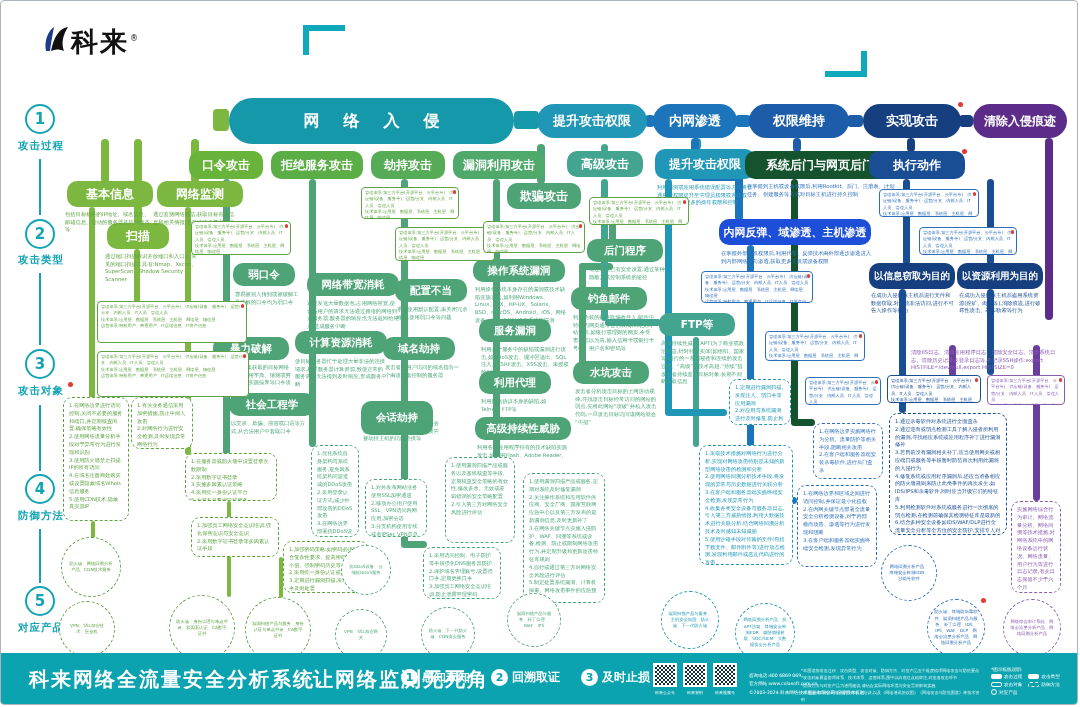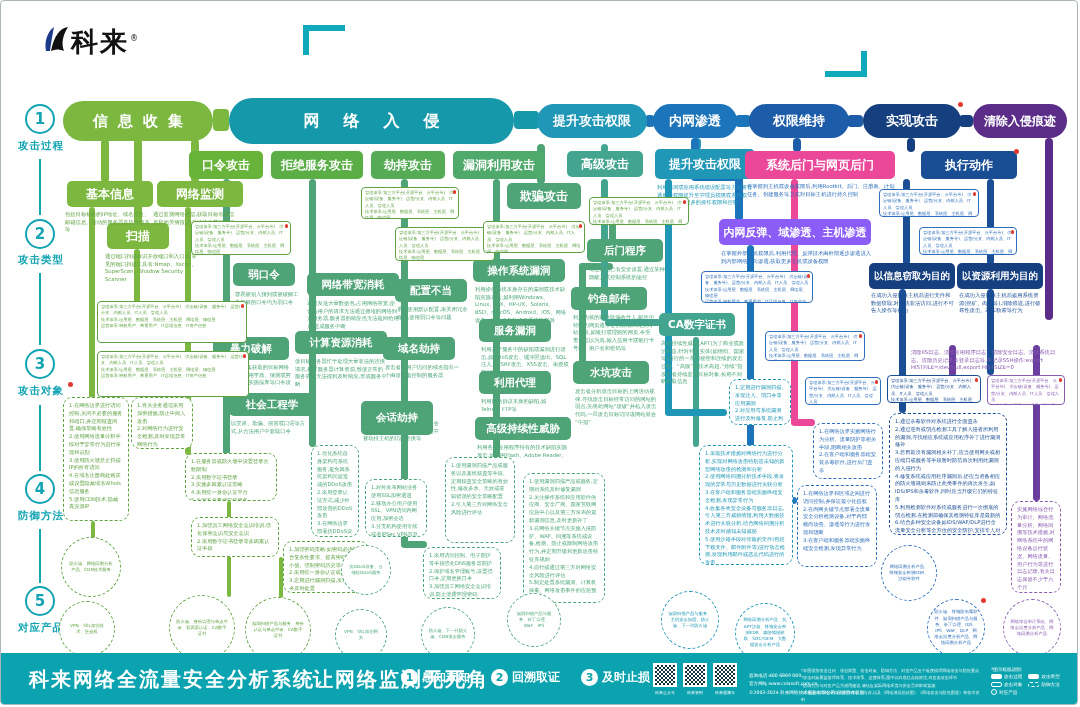--- a/index.html
+++ b/index.html
@@ -10,33 +10,33 @@
 .logo-t{font-size:27px;font-weight:900;color:#121212;letter-spacing:2px;line-height:1}
 .logo-r{font-size:8px;color:#121212;margin-left:1px;transform:translateY(-12px)}
 .title{position:absolute;left:330px;top:26px;width:490px;text-align:center;font-size:33px;font-weight:900;color:#0FA9BC;letter-spacing:12px;white-space:nowrap}
 .br-tl{position:absolute;left:302px;top:24px;width:42px;height:30px;border-left:6px solid #0FA9BC;border-top:6px solid #0FA9BC}
 .br-br{position:absolute;left:824px;top:50px;width:42px;height:26px;border-right:6px solid #0FA9BC;border-bottom:6px solid #0FA9BC}
 
 .st-ic{position:absolute;width:30px;height:30px;border:2.5px solid #12A4B2;border-radius:50%;color:#12A4B2;display:flex;align-items:center;justify-content:center;font-weight:800;font-size:15px;background:#fff}
 .st-lb{position:absolute;width:60px;text-align:center;color:#12A4B2;font-weight:800;font-size:10.5px;letter-spacing:1px}
 .vd{position:absolute;width:2px;background:#12A4B2}
 
-.pill{position:absolute;display:flex;align-items:center;justify-content:center;color:#fff;font-weight:700;border-radius:5px;white-space:nowrap}
+.pill{position:absolute;display:flex;align-items:center;justify-content:center;color:#fff;font-weight:700;border-radius:10px;white-space:nowrap}
 .ds{position:absolute;font-size:5.3px;line-height:1.45}
 .tb{position:absolute;background:#fff;border:1px solid currentColor;border-radius:4px;padding:2px 3px;font-size:4.2px;line-height:1.5;white-space:pre-line;overflow:hidden}
 .tb::after{content:"";position:absolute;top:2px;right:2px;width:3.5px;height:3.5px;border-radius:50%;background:#E23B32}
 .db{position:absolute;background:#fff;border:1.2px dashed currentColor;border-radius:9px;padding:4px 5px;font-size:5.2px;line-height:1.5;white-space:pre-line;overflow:hidden}
 .pc{position:absolute;background:#fff;border:1.2px dashed currentColor;border-radius:50%;display:flex;align-items:center;justify-content:center;text-align:center;font-size:4.3px;line-height:1.45;padding:6px}
 .ln{position:absolute;border-radius:4px}
 .rd::after{content:"";position:absolute;width:5px;height:5px;border-radius:50%;background:#E23B32;top:-2px;right:-2px}
 
 .c-g{color:#5FA243}.c-s{color:#4BA578}.c-t{color:#2097B6}.c-b{color:#2E6FBA}.c-n{color:#1A4E94}.c-p{color:#8A5CB0}
 .bg-g{background:#7CB840}.bg-g1{background:#68B33A}.bg-g2{background:#5BAE46}.bg-g3{background:#55AB56}.bg-g4{background:#4FA96B}
 .bg-s{background:#4EA377}.bg-s2{background:#43A58F}.bg-t{background:#2097B6}.bg-tt{background:#1598A9}
-.bg-b{background:#1C75BB}.bg-b2{background:#ec4899}.bg-b3{background:#8b5cf6}.bg-db{background:#1C5CA8}
+.bg-b{background:#1C75BB}.bg-b2{background:#14532d}.bg-b3{background:#1d4ed8}.bg-db{background:#1C5CA8}
 .bg-n{background:#1A4E94}.bg-n2{background:#153F7E}.bg-p{background:#5C2D88}.bg-p2{background:#6A3E9E}
 
 #fbar{position:absolute;left:0;top:652px;width:1078px;height:53px;background:#0BA3AF;color:#fff}
 .fb-title{position:absolute;left:28px;top:13px;font-size:20px;font-weight:900;letter-spacing:2px}
 .fb-slogan{position:absolute;left:312px;top:13px;font-size:20px;font-weight:900;letter-spacing:2px}
 .badge{position:absolute;top:16px;display:flex;align-items:center;gap:4px;font-weight:800;font-size:12px}
 .badge i{width:17px;height:17px;border-radius:50%;background:#fff;color:#0BA3AF;display:flex;align-items:center;justify-content:center;font-style:normal;font-weight:800;font-size:11px}
 .qr{position:absolute;width:24px;height:24px;background:#fff;padding:2px}
 .qr i{display:block;width:100%;height:100%;background:repeating-conic-gradient(#14323c 0% 25%,#fff 0% 50%);background-size:4px 4px}
 .qr-lb{position:absolute;width:34px;text-align:center;font-size:4px}
@@ -133,57 +133,56 @@
   <i class="ln bg-b2" style="left:790px;top:418px;width:24px;height:7px"></i>
   <i class="ln bg-n2" style="left:906px;top:137px;width:8px;height:14px"></i>
   <i class="ln bg-n" style="left:902px;top:178px;width:7px;height:86px"></i>
   <i class="ln bg-n" style="left:986px;top:178px;width:7px;height:86px"></i>
   <i class="ln bg-n" style="left:898px;top:288px;width:7px;height:124px"></i>
   <i class="ln bg-n" style="left:986px;top:288px;width:7px;height:86px"></i>
   <i class="ln bg-p" style="left:1044px;top:137px;width:8px;height:182px"></i>
   <i class="ln bg-p2" style="left:1032px;top:344px;width:7px;height:156px"></i>
   <i class="ln bg-p2" style="left:948px;top:344px;width:7px;height:32px"></i>
 
-  <div class="pill bg-g" style="left:62px;top:100px;width:150px;height:40px;border-radius:20px;font-size:15px;letter-spacing:10px;padding-left:10px">信息收集</div>
   <div class="pill bg-tt" style="left:228px;top:97px;width:285px;height:46px;border-radius:23px;font-size:16px;letter-spacing:24px;padding-left:24px">网络入侵</div>
   <div class="pill bg-t" style="left:536px;top:103px;width:110px;height:34px;border-radius:17px;font-size:13px">提升攻击权限</div>
   <div class="pill bg-b" style="left:652px;top:103px;width:84px;height:34px;border-radius:17px;font-size:13px">内网渗透</div>
   <div class="pill bg-db" style="left:748px;top:103px;width:100px;height:34px;border-radius:17px;font-size:13px">权限维持</div>
   <div class="pill bg-p" style="left:972px;top:103px;width:94px;height:34px;border-radius:17px;font-size:12px">清除入侵痕迹</div>
   <div class="pill bg-n2 rd" style="left:862px;top:103px;width:98px;height:34px;border-radius:17px;font-size:13px">实现攻击</div>
 
   <div class="pill bg-g1" style="left:188px;top:150px;width:74px;height:28px;font-size:12px">口令攻击</div>
   <div class="pill bg-g2" style="left:270px;top:150px;width:92px;height:28px;font-size:12px">拒绝服务攻击</div>
   <div class="pill bg-g3" style="left:370px;top:150px;width:74px;height:28px;font-size:12px">劫持攻击</div>
   <div class="pill bg-g4" style="left:452px;top:150px;width:92px;height:28px;font-size:12px">漏洞利用攻击</div>
   <div class="pill bg-s" style="left:506px;top:182px;width:74px;height:26px;font-size:12px">欺骗攻击</div>
   <div class="pill bg-s2" style="left:566px;top:150px;width:76px;height:26px;font-size:12px">高级攻击</div>
   <div class="pill bg-t" style="left:654px;top:148px;width:100px;height:30px;font-size:12px">提升攻击权限</div>
   <div class="pill bg-b2" style="left:744px;top:150px;width:150px;height:28px;font-size:12px">系统后门与网页后门</div>
-  <div class="pill bg-n rd" style="left:920px;top:150px;width:96px;height:28px;font-size:12px">执行动作</div>
+  <div class="pill bg-n rd" style="left:868px;top:150px;width:96px;height:28px;font-size:12px">执行动作</div>
 
   <div class="pill bg-g" style="left:66px;top:180px;width:86px;height:26px;font-size:12px">基本信息</div>
   <div class="pill bg-g" style="left:156px;top:180px;width:86px;height:26px;font-size:12px">网络监测</div>
   <div class="pill bg-g" style="left:106px;top:222px;width:62px;height:26px;font-size:12px">扫描</div>
   <div class="pill bg-s" style="left:232px;top:262px;width:62px;height:23px;font-size:10.5px">弱口令</div>
   <div class="pill bg-s" style="left:212px;top:336px;width:76px;height:23px;font-size:10.5px">暴力破解</div>
   <div class="pill bg-s" style="left:228px;top:392px;width:86px;height:23px;font-size:10.5px">社会工程学</div>
   <div class="pill bg-s" style="left:306px;top:272px;width:92px;height:23px;font-size:10.5px">网络带宽消耗</div>
   <div class="pill bg-s" style="left:294px;top:330px;width:92px;height:23px;font-size:10.5px">计算资源消耗</div>
   <div class="pill bg-s" style="left:394px;top:278px;width:72px;height:23px;font-size:10.5px">配置不当</div>
   <div class="pill bg-s" style="left:382px;top:336px;width:72px;height:23px;font-size:10.5px">域名劫持</div>
   <div class="pill bg-s" style="left:360px;top:400px;width:72px;height:34px;font-size:10.5px">会话劫持</div>
   <div class="pill bg-s" style="left:472px;top:258px;width:92px;height:23px;font-size:10.5px">操作系统漏洞</div>
   <div class="pill bg-s" style="left:478px;top:318px;width:72px;height:23px;font-size:10.5px">服务漏洞</div>
   <div class="pill bg-s" style="left:478px;top:370px;width:72px;height:23px;font-size:10.5px">利用代理</div>
   <div class="pill bg-s" style="left:474px;top:416px;width:96px;height:23px;font-size:10.5px">高级持续性威胁</div>
   <div class="pill bg-s" style="left:586px;top:238px;width:76px;height:23px;font-size:10.5px">后门程序</div>
   <div class="pill bg-s" style="left:570px;top:286px;width:76px;height:23px;font-size:10.5px">钓鱼邮件</div>
   <div class="pill bg-s" style="left:572px;top:360px;width:76px;height:23px;font-size:10.5px">水坑攻击</div>
-  <div class="pill bg-s2" style="left:658px;top:312px;width:76px;height:23px;font-size:10.5px">CA数字证书</div>
+  <div class="pill bg-s2" style="left:658px;top:312px;width:76px;height:23px;font-size:10.5px">FTP等</div>
   <div class="pill bg-b3" style="left:718px;top:218px;width:152px;height:26px;font-size:11px">内网反弹、域渗透、主机渗透</div>
   <div class="pill bg-n2" style="left:868px;top:262px;width:86px;height:26px;font-size:9.5px">以信息窃取为目的</div>
   <div class="pill bg-n2" style="left:956px;top:262px;width:86px;height:26px;font-size:9.5px">以资源利用为目的</div>
 
   <div class="ds c-g" style="left:64px;top:210px;width:88px">包括目标机构的IP地址、域名信息、邮箱信息、活动的服务器及软件版本等</div>
   <div class="ds c-g" style="left:152px;top:210px;width:86px">通过监测网络通信,获取目标有用信息和相关情报,为后续攻击奠定基础</div>
   <div class="ds c-g" style="left:104px;top:252px;width:92px">通过端口扫描标识开放端口和入口点,常见的端口扫描工具有:Nmap、Xscan、SuperScan、Shadow Security Scanner</div>
   <div class="ds c-s" style="left:234px;top:290px;width:64px">容易被别人猜到或被破解工具破解的口令均为弱口令</div>
   <div class="ds c-s" style="left:214px;top:363px;width:78px">攻击者通过收集获取的目标网络中的用户名,利用字典、猜测或穷举密码等方式,实施撞库等口令攻击</div>
   <div class="ds c-s" style="left:230px;top:419px;width:80px">以交谈、欺骗、假冒或口语等方式,从合法用户中套取口令</div>

